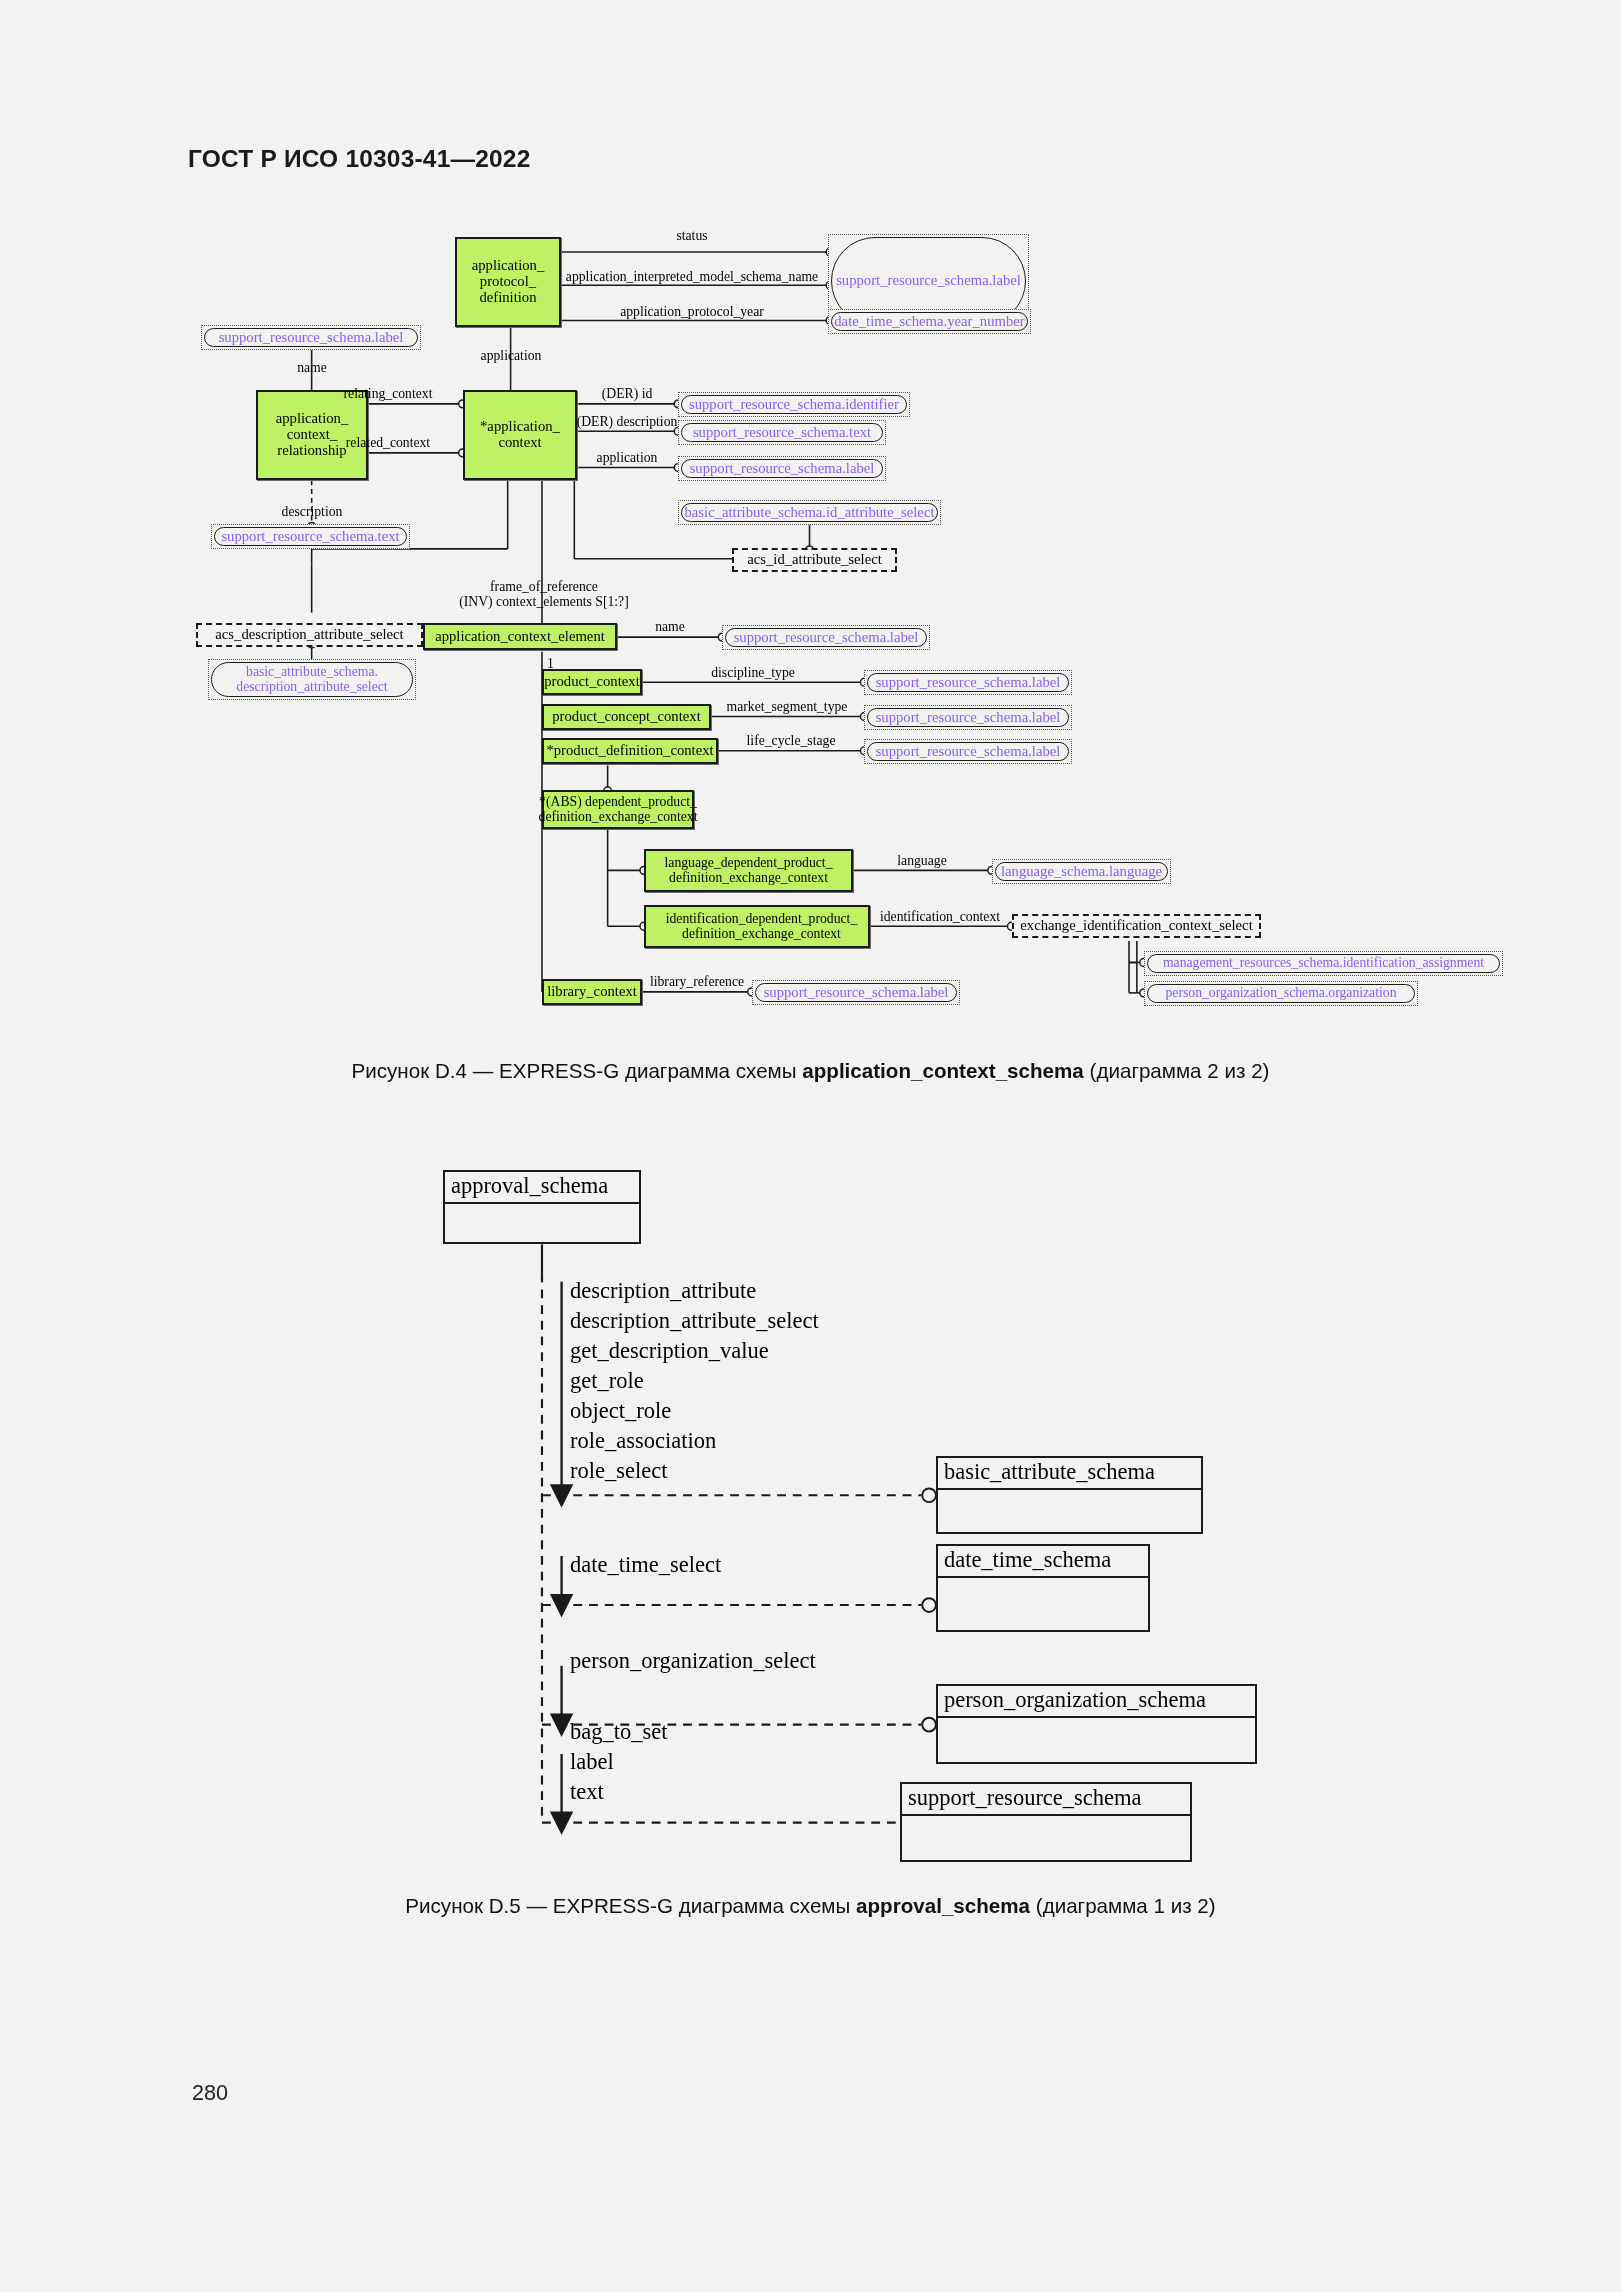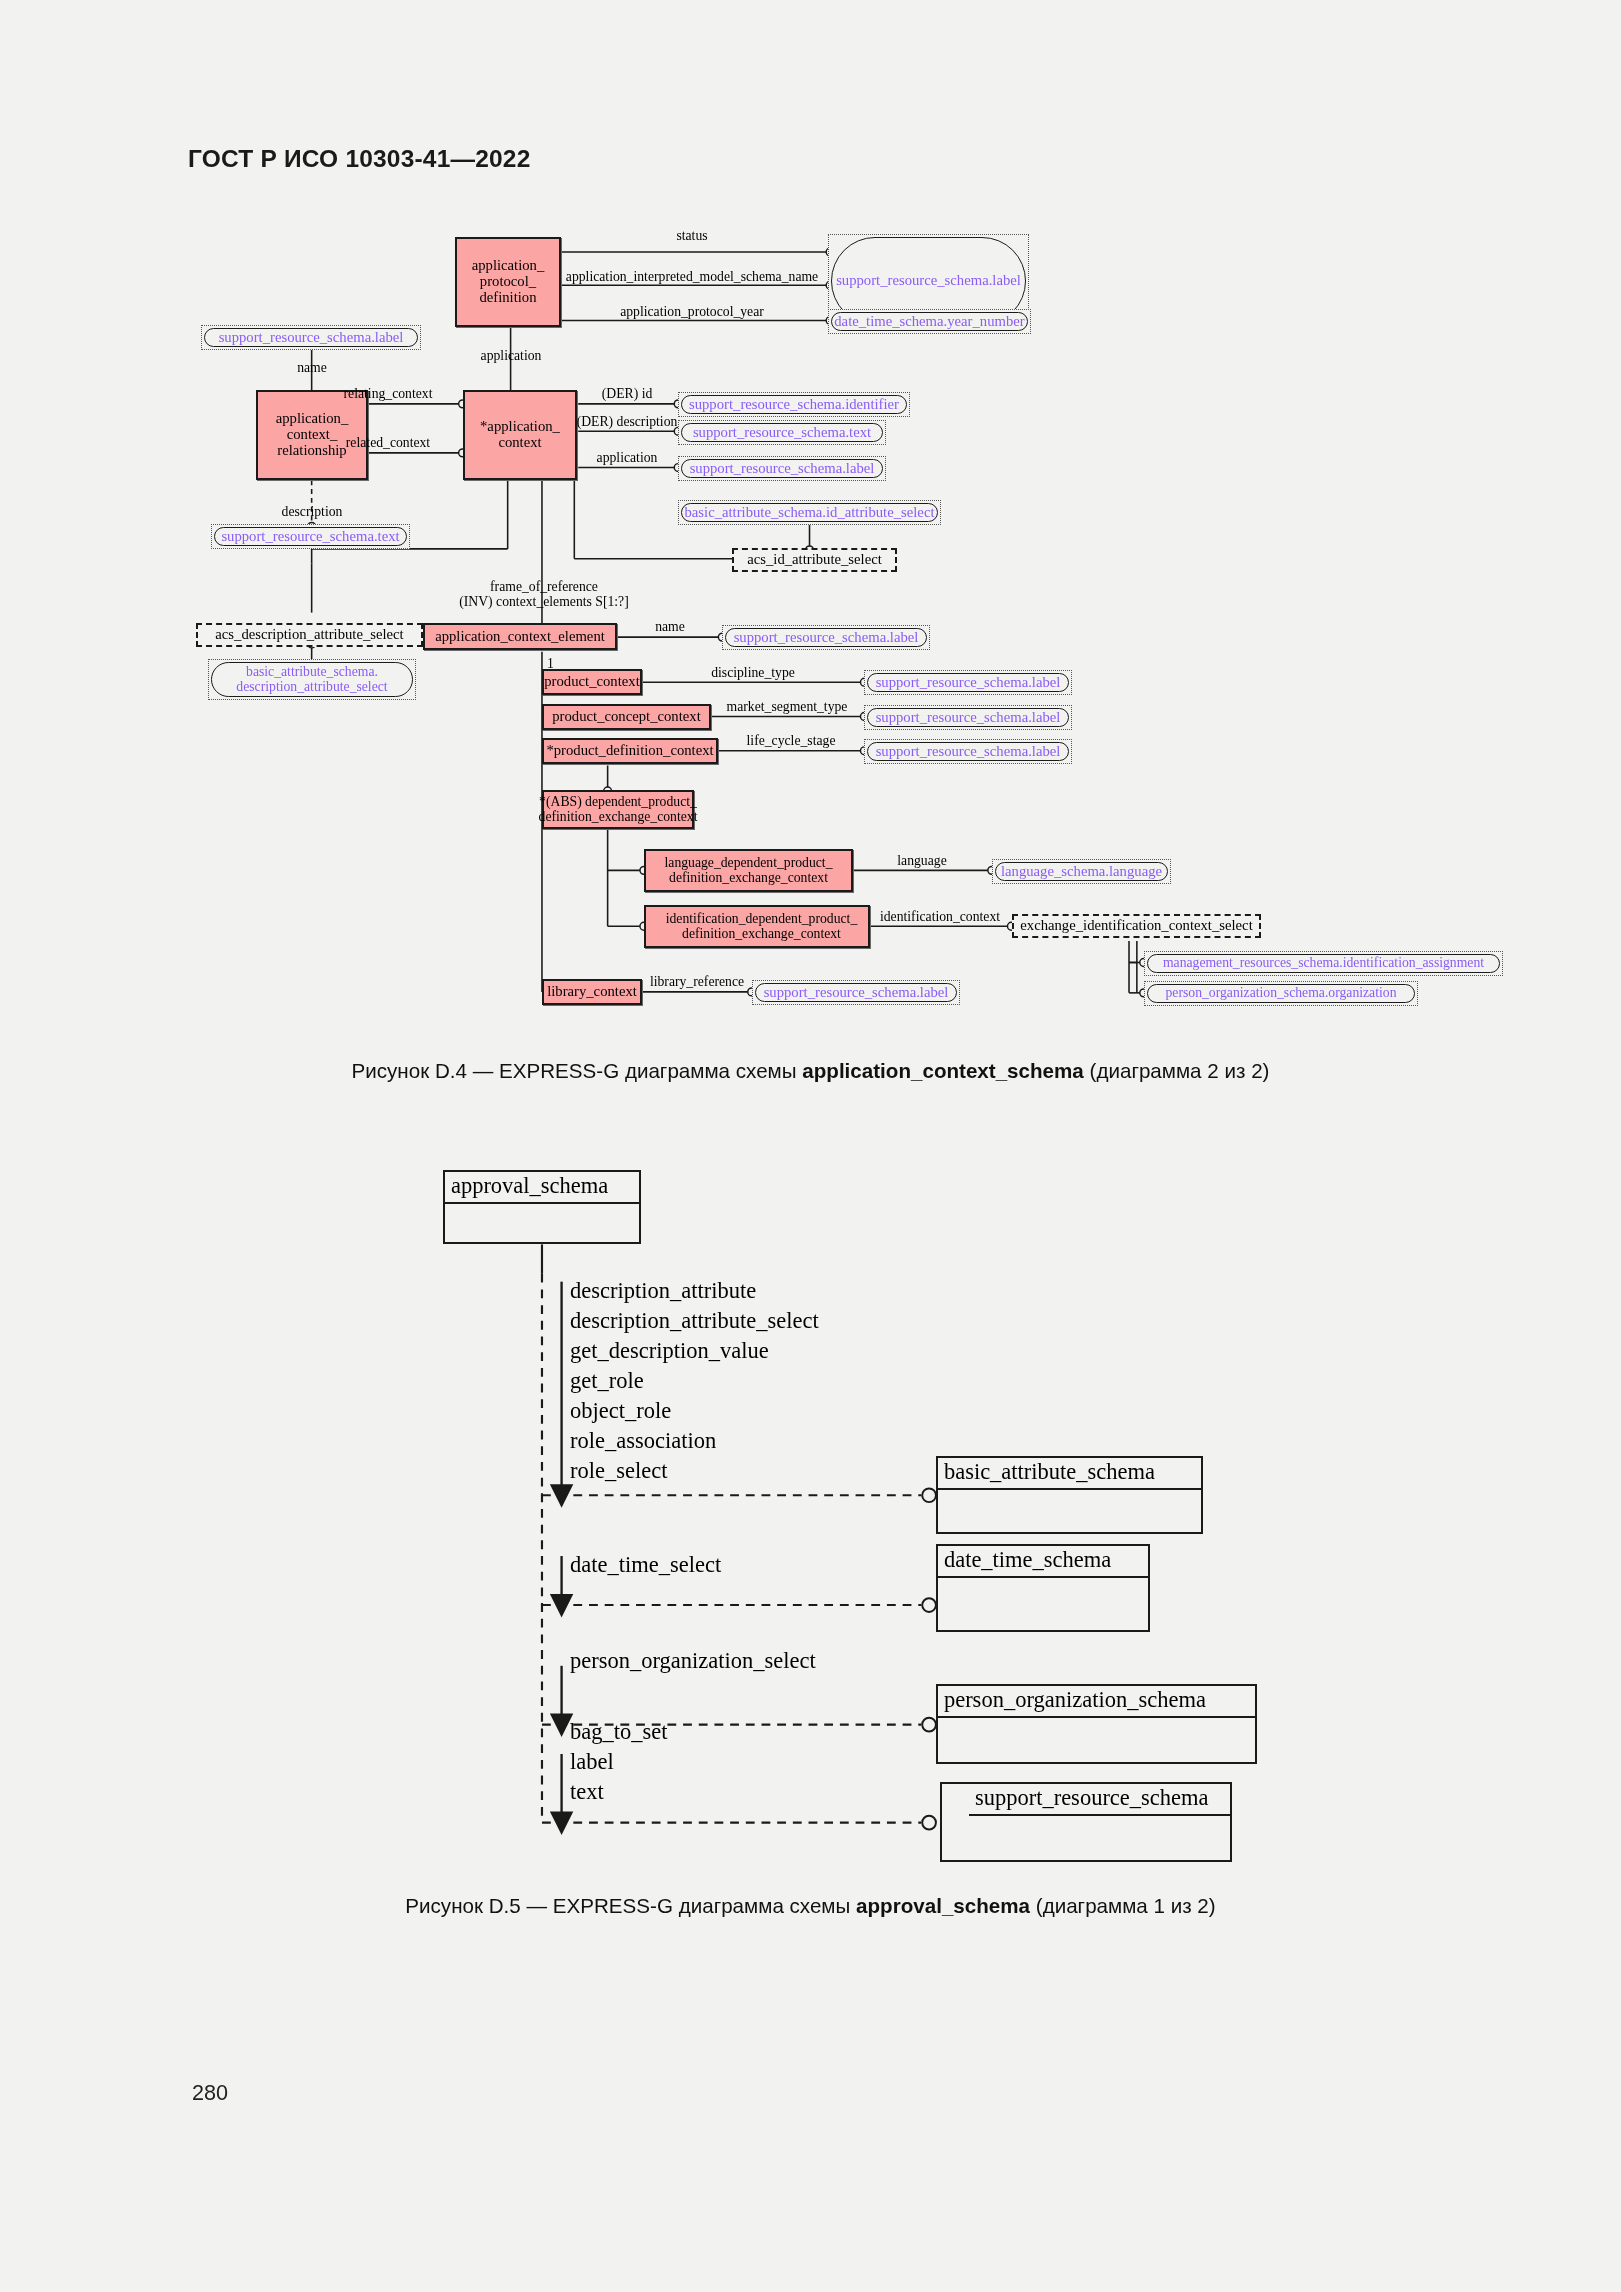--- a/index.html
+++ b/index.html
@@ -54,21 +54,21 @@
   
   .diagram {
     position: absolute;
   }
   .diagram svg { display: block; overflow: visible; }
 
   
   .node {
     position: absolute;
     box-sizing: border-box;
-    background: #fca5a5;
+    background: #bef264;
     display: flex;
     align-items: center;
     justify-content: center;
     text-align: center;
     font-family: "Liberation Serif", serif;
     color: #000;
     line-height: 1.08;
     white-space: pre-line;
   }
   
@@ -448,21 +448,21 @@
     </div>
 
     <div class="schema-box" style="left:936px; top:378px; width:214px; height:88px;">
       <div class="title">date_time_schema</div>
     </div>
 
     <div class="schema-box" style="left:936px; top:518px; width:321px; height:80px;">
       <div class="title">person_organization_schema</div>
     </div>
 
-    <div class="schema-box" style="left:940px; top:616px; width:292px; height:80px;padding-left:27px;">
+    <div class="schema-box" style="left:900px; top:616px; width:292px; height:80px;">
       <div class="title">support_resource_schema</div>
     </div>
   </div>
 
   <div class="caption" style="top:1894px;">
     <span>Рисунок D.5 — EXPRESS-G диаграмма схемы </span><b>approval_schema</b><span> (диаграмма 1 из 2)</span>
   </div>
 
   <div class="page-num">280</div>
 </div>

